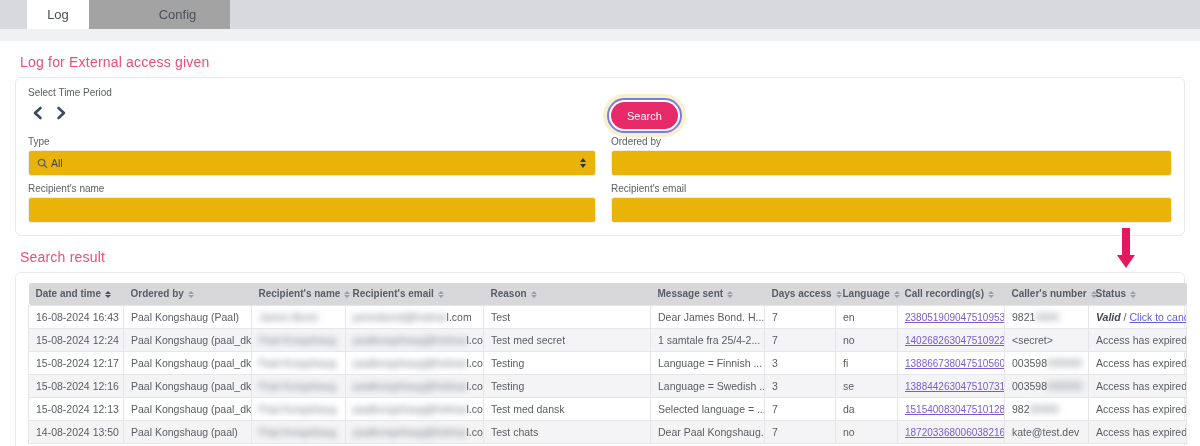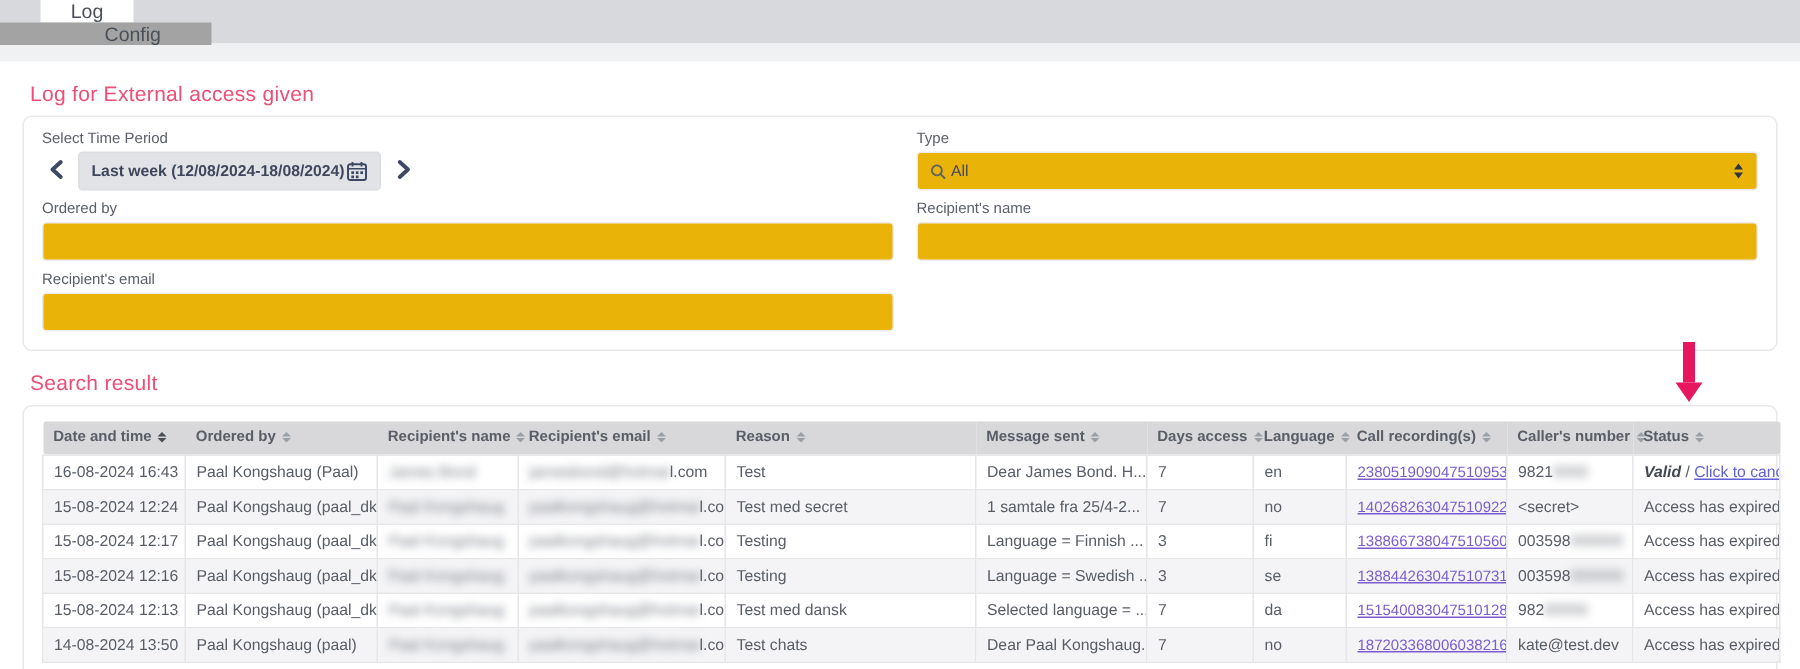--- a/index.html
+++ b/index.html
@@ -1,20 +1,20 @@
 <!DOCTYPE html>
 <html><head>
 <meta charset="utf-8">
 <style>
   * { box-sizing: border-box; margin: 0; padding: 0; }
   html,body { width:1200px; height:446px; background:#ffffff;
     font-family:"Liberation Sans", sans-serif; color:#565b64; overflow:hidden; position:relative; }
 
   
-  .topbar { height:29px; background:#d7d9dc; display:flex; align-items:stretch;flex-direction:column; }
+  .topbar { height:29px; background:#d7d9dc; display:flex; align-items:stretch; }
   .tab { display:flex; align-items:center; justify-content:center; font-size:13px; color:#4b5058; cursor:pointer; }
   .tab-log { margin-left:27px; width:62px; background:#ffffff; }
   .tab-config { width:141px; background:#a3a3a3;padding-left:36px; }
   .substrip { height:12px; background:#f0f1f3; }
 
   .content { padding:0 15px; }
 
   h2.section-heading { color:#ee4d75; font-size:14px; font-weight:500; margin:13px 0 7px 5px; letter-spacing:.2px; }
 
   
@@ -85,46 +85,33 @@
       <div>
         <div class="field-label">Select Time Period</div>
         <div class="tp-row">
           <button class="chev-btn">
             <span>
               <svg width="11" height="14" viewBox="0 0 11 14">
                   <path d="M8.5 2 L3 7 L8.5 12" fill="none" stroke="#3d4863" stroke-width="2.6" stroke-linecap="round" stroke-linejoin="round"></path>
                 </svg>
             </span>
           </button>
-          <div class="input tp-input">
-            <span>Last week (12/08/2024-18/08/2024)</span>
-            <span class="cal">
-              <svg width="14" height="14" viewBox="0 0 14 14">
-                <rect x="1" y="2.5" width="12" height="10.5" rx="1.5" fill="none" stroke="#3d4863" stroke-width="1.3"></rect>
-                <line x1="4" y1="1" x2="4" y2="4" stroke="#3d4863" stroke-width="1.3"></line>
-                <line x1="10" y1="1" x2="10" y2="4" stroke="#3d4863" stroke-width="1.3"></line>
-                <line x1="1" y1="5.5" x2="13" y2="5.5" stroke="#3d4863" stroke-width="1.1"></line>
-                <rect x="3.2" y="7.2" width="1.8" height="1.8" fill="#3d4863"></rect>
-                  <rect x="6.2" y="7.2" width="1.8" height="1.8" fill="#3d4863"></rect>
-                  <rect x="9.2" y="7.2" width="1.8" height="1.8" fill="#3d4863"></rect>
-                <rect x="3.2" y="10" width="1.8" height="1.8" fill="#3d4863"></rect>
-                  <rect x="6.2" y="10" width="1.8" height="1.8" fill="#3d4863"></rect>
-              </svg>
-            </span>
-          </div>
           <button class="chev-btn">
             <span>
               <svg width="11" height="14" viewBox="0 0 11 14">
                   <path d="M2.5 2 L8 7 L2.5 12" fill="none" stroke="#3d4863" stroke-width="2.6" stroke-linecap="round" stroke-linejoin="round"></path>
                 </svg>
             </span>
           </button>
         </div>
       </div>
 
+      <div class="search-wrap">
+        <button class="btn-search">Search</button>
+      </div>
 
       <div>
         <div class="field-label">Type</div>
         <div class="input select-box">
           <span class="mag">
             <svg width="11" height="11" viewBox="0 0 11 11">
                 <circle cx="4.6" cy="4.6" r="3.3" fill="none" stroke="#5a5f68" stroke-width="1.2"></circle>
                 <line x1="7.2" y1="7.2" x2="10" y2="10" stroke="#5a5f68" stroke-width="1.2"></line>
               </svg>
           </span>

